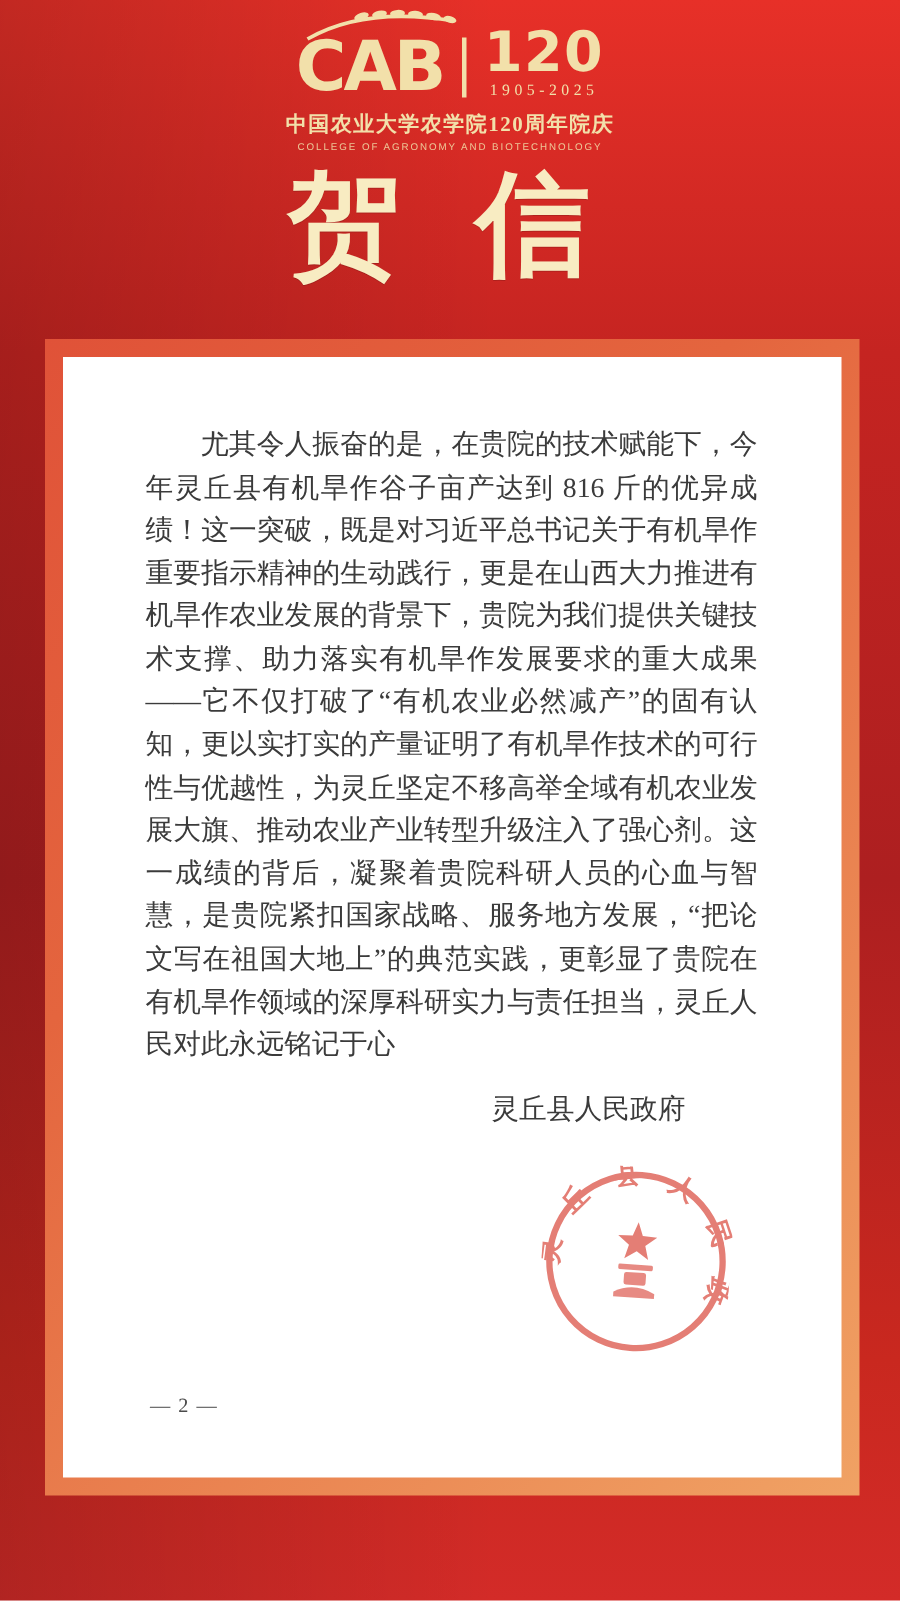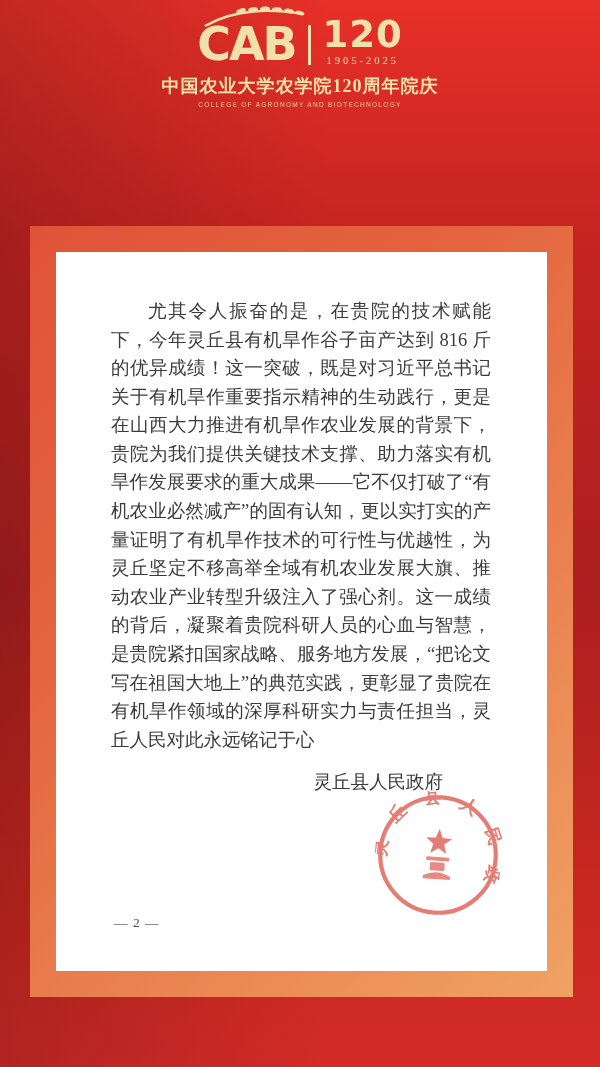--- a/index.html
+++ b/index.html
@@ -15,29 +15,29 @@
   .logo{display:inline-block;margin-top:16px;position:relative;}
   .logo-row{display:flex;align-items:flex-end;justify-content:center;gap:10px;}
   .cab-wrap{position:relative;display:inline-block;}
   .wheat{position:absolute;top:-15px;left:6px;width:104px;height:22px;}
   .cab{font-family:"DejaVu Sans","Liberation Sans",sans-serif;font-weight:bold;
        font-size:46px;line-height:1;letter-spacing:-2px;transform:skewX(-4deg);color:#f2e0aa;}
   .divider{width:3px;height:40px;background:#f2e0aa;margin:0 2px 2px 2px;}
   .l120col{display:flex;flex-direction:column;align-items:center;line-height:1;}
   .l120{font-family:"DejaVu Sans","Liberation Sans",sans-serif;font-weight:bold;font-size:37px;letter-spacing:1px;}
   .years{font-family:Liberation Serif, serif;font-size:10.5px;letter-spacing:3px;margin-top:3px;}
-  .calli{font-size:18px;font-weight:bold;margin-top:7px;letter-spacing:1px;}
+  .calli{font-size:14px;font-weight:bold;margin-top:7px;letter-spacing:1px;}
   .anniv{font-family:"Liberation Sans","DejaVu Sans",sans-serif;font-size:14px;letter-spacing:2.5px;margin-top:5px;}
   .anniv sup{font-size:8px;letter-spacing:0;}
   .college{font-family:"Liberation Sans","DejaVu Sans",sans-serif;font-size:6.5px;letter-spacing:1.3px;opacity:.85;margin-top:3px;}
   .title{font-size:76px;font-weight:bold;color:#f8ecc2;letter-spacing:.2em;margin-top:6px;line-height:1.05;
          text-shadow:0 1px 0 rgba(0,0,0,.15);}
   
   .frame{position:absolute;left:30px;top:226px;width:543px;height:771px;box-sizing:border-box;
-         padding:26px;background:linear-gradient(135deg,#e05238 0%,#e4653e 35%,#f0a264 100%);}
+         padding:12px;background:linear-gradient(135deg,#e05238 0%,#e4653e 35%,#f0a264 100%);}
   .paper{width:100%;height:100%;background:#ffffff;box-sizing:border-box;position:relative;
          padding:45px 56px 0 55px;color:#3b3b3b;}
   .body-text{font-size:18.5px;line-height:1.545;text-align:justify;}
   .body-text p{margin:0;text-indent:2em;}
   .sig-block{margin-top:14px;position:relative;z-index:3;}
   .signature{text-align:right;font-size:18.5px;padding-right:48px;line-height:1.6;}
   .seal{position:absolute;left:319px;top:540px;width:126px;height:126px;z-index:2;
         opacity:.78;transform:rotate(4deg);}
   .pagenum{position:absolute;left:58px;bottom:40px;font-size:13.5px;color:#4a4a4a;letter-spacing:1px;}
 </style>
@@ -63,20 +63,21 @@
       </span>
       <span class="divider"></span>
       <span class="l120col">
         <span class="l120">120</span>
         <span class="years">1905-2025</span>
       </span>
     </div>
     <div class="calli">中国农业大学农学院120周年院庆</div>
     <div class="college">COLLEGE OF AGRONOMY AND BIOTECHNOLOGY</div>
   </div>
+  <div class="title">贺 信</div>
 </div>
 
 <div class="frame">
   <div class="paper">
     <div class="body-text">
       <p>尤其令人振奋的是，在贵院的技术赋能下，今年灵丘县有机旱作谷子亩产达到 816 斤的优异成绩！这一突破，既是对习近平总书记关于有机旱作重要指示精神的生动践行，更是在山西大力推进有机旱作农业发展的背景下，贵院为我们提供关键技术支撑、助力落实有机旱作发展要求的重大成果——它不仅打破了“有机农业必然减产”的固有认知，更以实打实的产量证明了有机旱作技术的可行性与优越性，为灵丘坚定不移高举全域有机农业发展大旗、推动农业产业转型升级注入了强心剂。这一成绩的背后，凝聚着贵院科研人员的心血与智慧，是贵院紧扣国家战略、服务地方发展，“把论文写在祖国大地上”的典范实践，更彰显了贵院在有机旱作领域的深厚科研实力与责任担当，灵丘人民对此永远铭记于心</p>
     </div>
 
     <div class="sig-block">
       <div class="signature">灵丘县人民政府</div>

